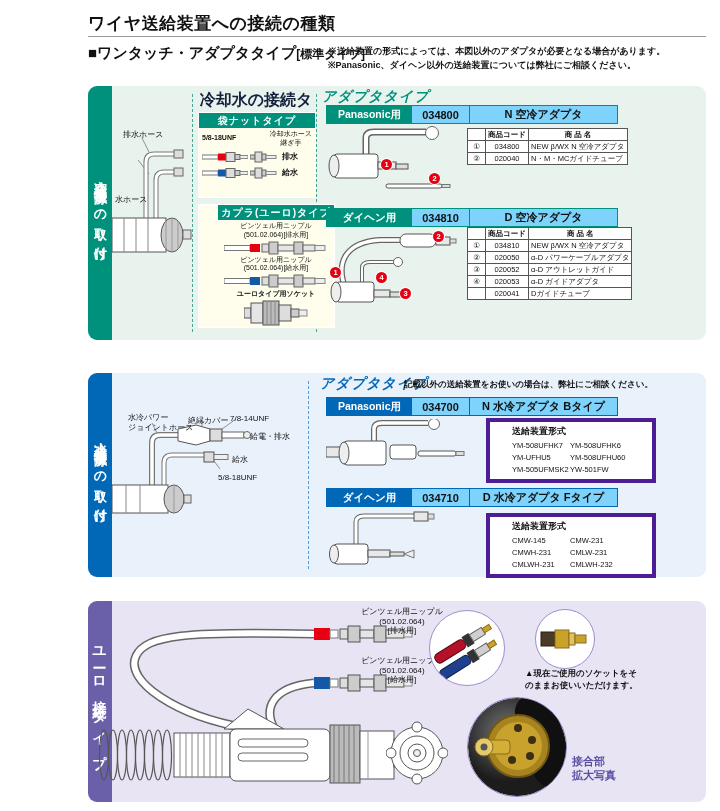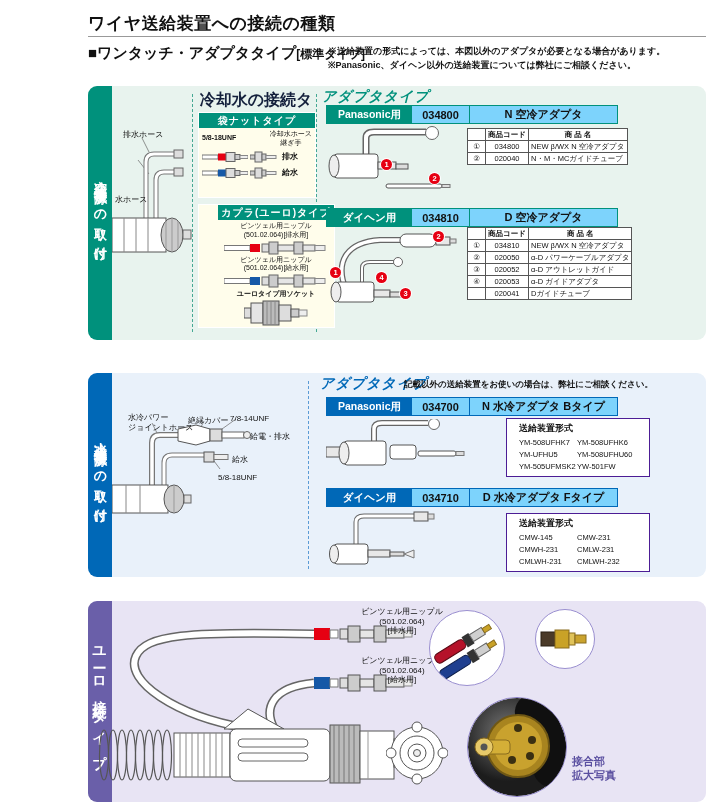--- a/index.html
+++ b/index.html
@@ -68,21 +68,21 @@
   table.ptable{position:absolute;border-collapse:collapse;background:#fff;font-size:7.5px;}
   table.ptable td{border:1px solid #555;padding:0 2px;height:11px;white-space:nowrap;line-height:1;}
   table.ptable .c-no{width:13px;text-align:center;}
   table.ptable .c-code{width:38px;text-align:center;}
   table.ptable .c-name{min-width:94px;text-align:left;}
   table.ptable tr.h td{text-align:center;font-weight:700;}
 
   .marker{position:absolute;width:11px;height:11px;border-radius:50%;background:var(--red);color:#fff;
     font-size:7.5px;font-weight:800;display:flex;align-items:center;justify-content:center;box-shadow:0 0 0 1px #fff;}
 
-  .models-box{position:absolute;background:#fff;border:1px solid #4c1d95;padding:3px 12px;width:118px;margin-left:20px;}
+  .models-box{position:absolute;background:#fff;border:4px solid #4c1d95;padding:3px 22px;width:118px;}
   .models-box .bt{font-size:9px;font-weight:800;margin-bottom:2px;}
   .models-box .mrow{display:flex;font-size:7.5px;line-height:1.6;}
   .models-box .mrow span{width:58px;white-space:nowrap;}
 
   .photo{position:absolute;border-radius:50%;background:#fff;border:1px solid #9a8fd0;overflow:hidden;}
   .euro-note{position:absolute;font-size:8.5px;font-weight:700;line-height:1.4;}
   .photo-cap{position:absolute;font-size:11px;font-weight:800;color:#5a4fa0;line-height:1.3;}
 
   svg{display:block;}
   .ln{stroke:#666;fill:none;}
@@ -550,20 +550,24 @@
 
     <div class="photo" style="left:447px;top:8px;width:58px;height:58px;">
       <svg width="58" height="58" viewBox="0 0 58 58">
         <rect x="5" y="22" width="14" height="14" fill="#4a3a28" stroke="#2a2015"></rect>
         <rect x="19" y="20" width="14" height="18" fill="#c9a227" stroke="#8a6d1f"></rect>
         <rect x="33" y="23" width="6" height="12" fill="#e0c35a" stroke="#8a6d1f"></rect>
         <rect x="39" y="25" width="11" height="8" fill="#caa32e" stroke="#8a6d1f"></rect>
       </svg>
     </div>
 
+    <div class="euro-note" style="left:437px;top:67px;width:136px;">
+      <span>▲現在ご使用のソケットをそ</span><br>
+      <span>のままお使いいただけます。</span>
+    </div>
 
     <div class="photo" style="left:379px;top:96px;width:98px;height:98px;border-color:#8a7fc6;">
       <svg width="98" height="98" viewBox="0 0 98 98">
         <defs>
           <radialGradient id="bgph" cx="40%" cy="35%">
             <stop offset="0%" stop-color="#777"></stop>
               <stop offset="100%" stop-color="#1c1c1c"></stop>
           </radialGradient>
         </defs>
         <circle cx="49" cy="49" r="49" fill="url(#bgph)"></circle>

